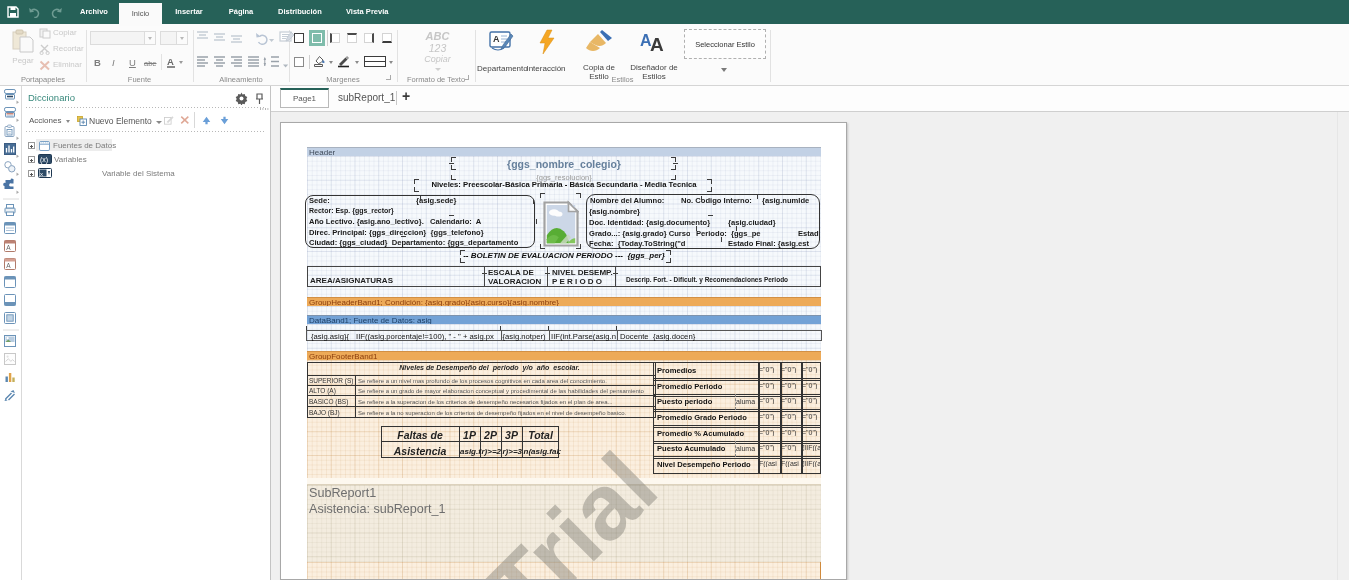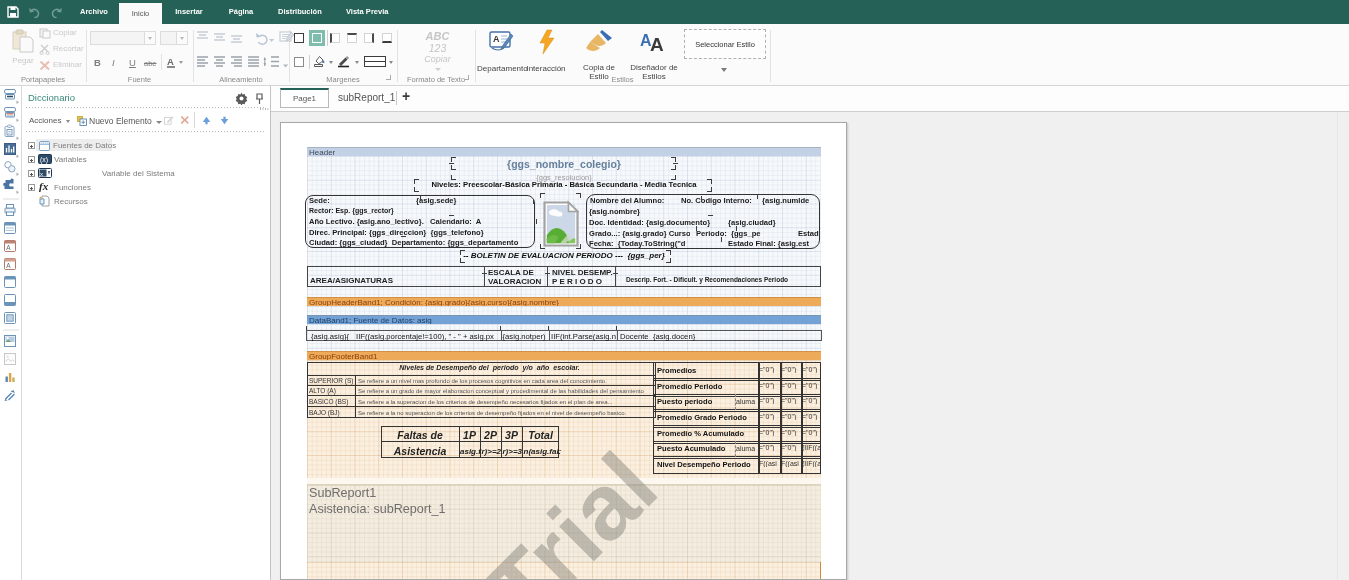--- a/index.html
+++ b/index.html
@@ -399,33 +399,20 @@
   </div>
   <div class="tree-row" style="top:82px;">
         <span class="texp" style="left:6px;"></span>
     <svg class="abs" style="left:16px;top:0px" width="14" height="10" viewBox="0 0 14 10">
       <rect x="0.5" y="0.5" width="13" height="9" rx="1" fill="#fff" stroke="#1e3852"></rect>
       <rect x="1.5" y="1.5" width="7" height="7" fill="#2d4a66"></rect>
       <text x="2" y="7.5" font-size="6" fill="#fff" font-family="Liberation Sans">x</text>
       <path d="M10 3 l2 0 -1 4z" fill="#2d4a66"></path>
     </svg>
     <span class="tlabel" style="left:32px;margin-left:48px;">Variable del Sistema</span>
-  </div>
-  <div class="tree-row" style="top:96px;">
-        <span class="texp" style="left:6px;"></span>
-    <span class="abs" style="left:17px;top:-2px;font-size:11px;font-style:italic;font-family:'Liberation Serif',serif;font-weight:bold;color:#222;">fx</span>
-    <span class="tlabel" style="left:32px;">Funciones</span>
-  </div>
-  <div class="tree-row" style="top:110px;">
-    <svg class="abs" style="left:17px;top:-1px" width="12" height="12" viewBox="0 0 12 12">
-      <path d="M3 1 h5 l2 2 v8 h-7z" fill="#fff" stroke="#a0a0a0"></path>
-      <path d="M1 4 h4 v5 h-4z" fill="#e8f0f8" stroke="#6a96c0"></path>
-      <path d="M2 2 a3 3 0 0 0 -1 2" fill="none" stroke="#e8a33c" stroke-width="1.4"></path>
-    </svg>
-    <span class="tlabel" style="left:32px;">Recursos</span>
   </div>
 </div>
 
 <div class="abs" style="left:1337px;top:112px;width:1px;height:468px;background:#e6e6e6;z-index:5;"></div>
 <div class="abs" style="left:260px;top:108px;width:10px;height:2px;background-image:linear-gradient(to right,#aaa 1px,transparent 1px);background-size:2.5px 1.5px;z-index:6;"></div>
 <div id="tabstrip">
   <div class="abs" style="left:9px;top:2px;width:49px;height:20px;background:#fff;border:1px solid #b9b9b9;border-top:2px solid #266158;font-size:8px;color:#555;text-align:center;line-height:18px;">Page1</div>
   <div class="abs" style="left:67px;top:2px;width:52px;height:20px;font-size:10px;color:#555;text-align:center;line-height:20px;">subReport_1</div>
   <div class="abs" style="left:125px;top:5px;width:1px;height:14px;background:#c8c8c8;"></div>
   <div class="abs" style="left:131px;top:2px;font-size:14px;font-weight:bold;color:#3a3a3a;">+</div>

